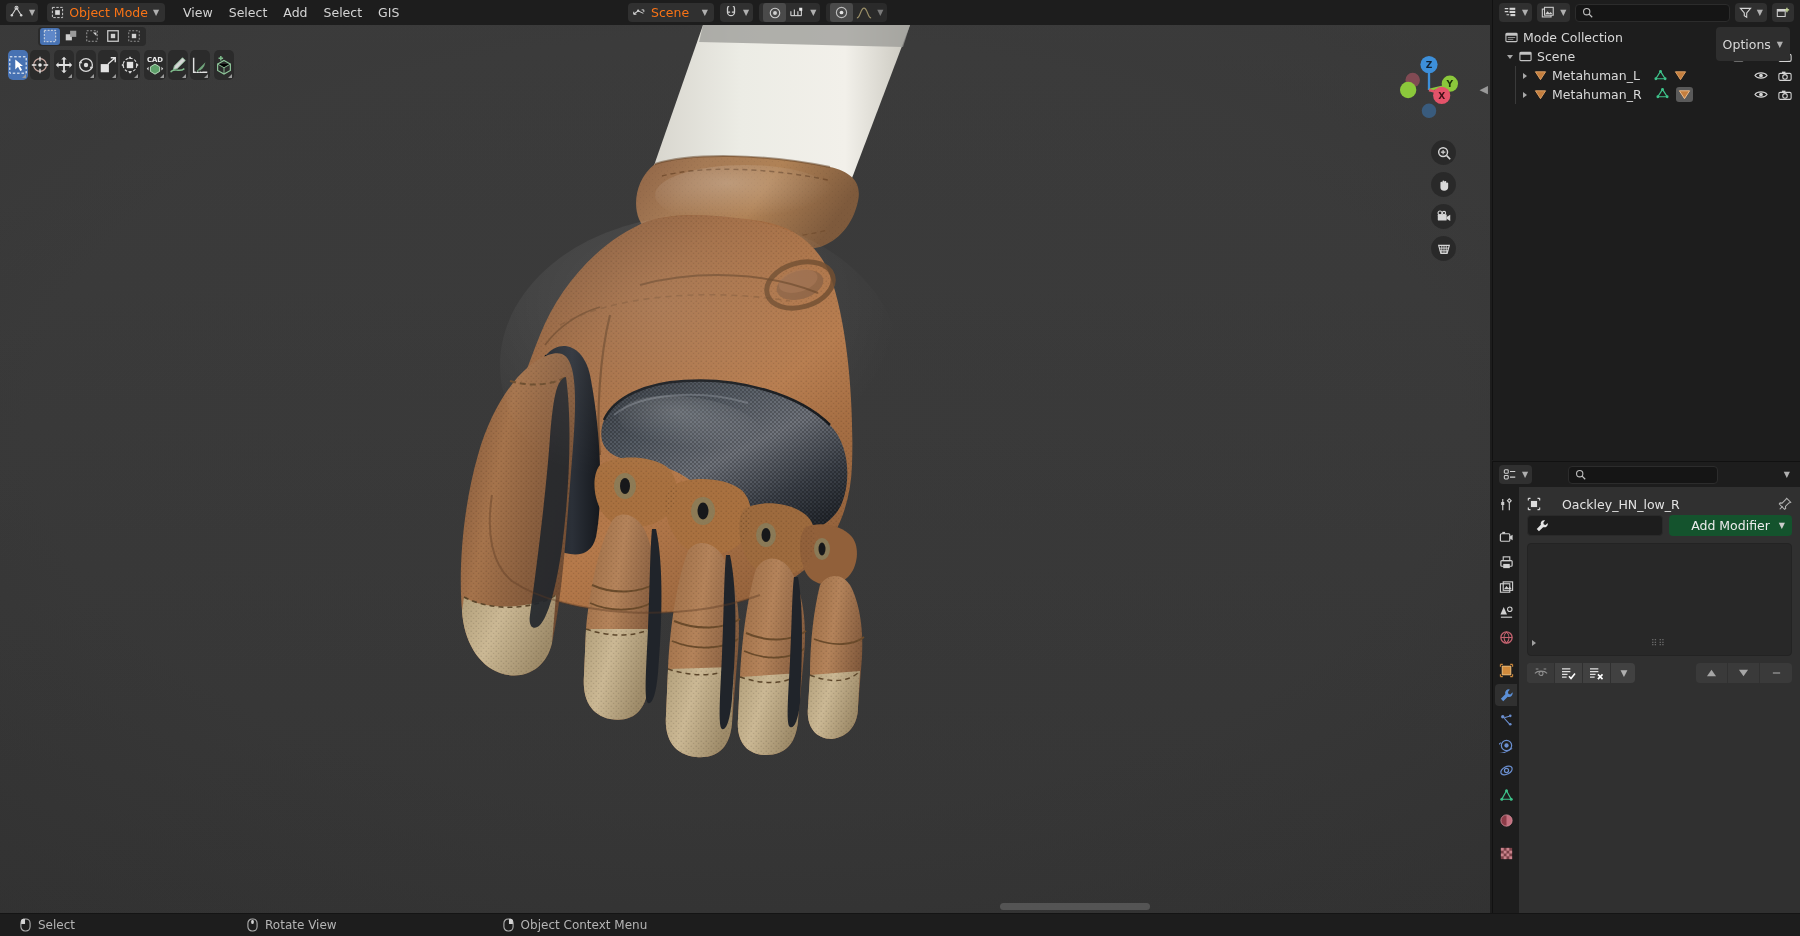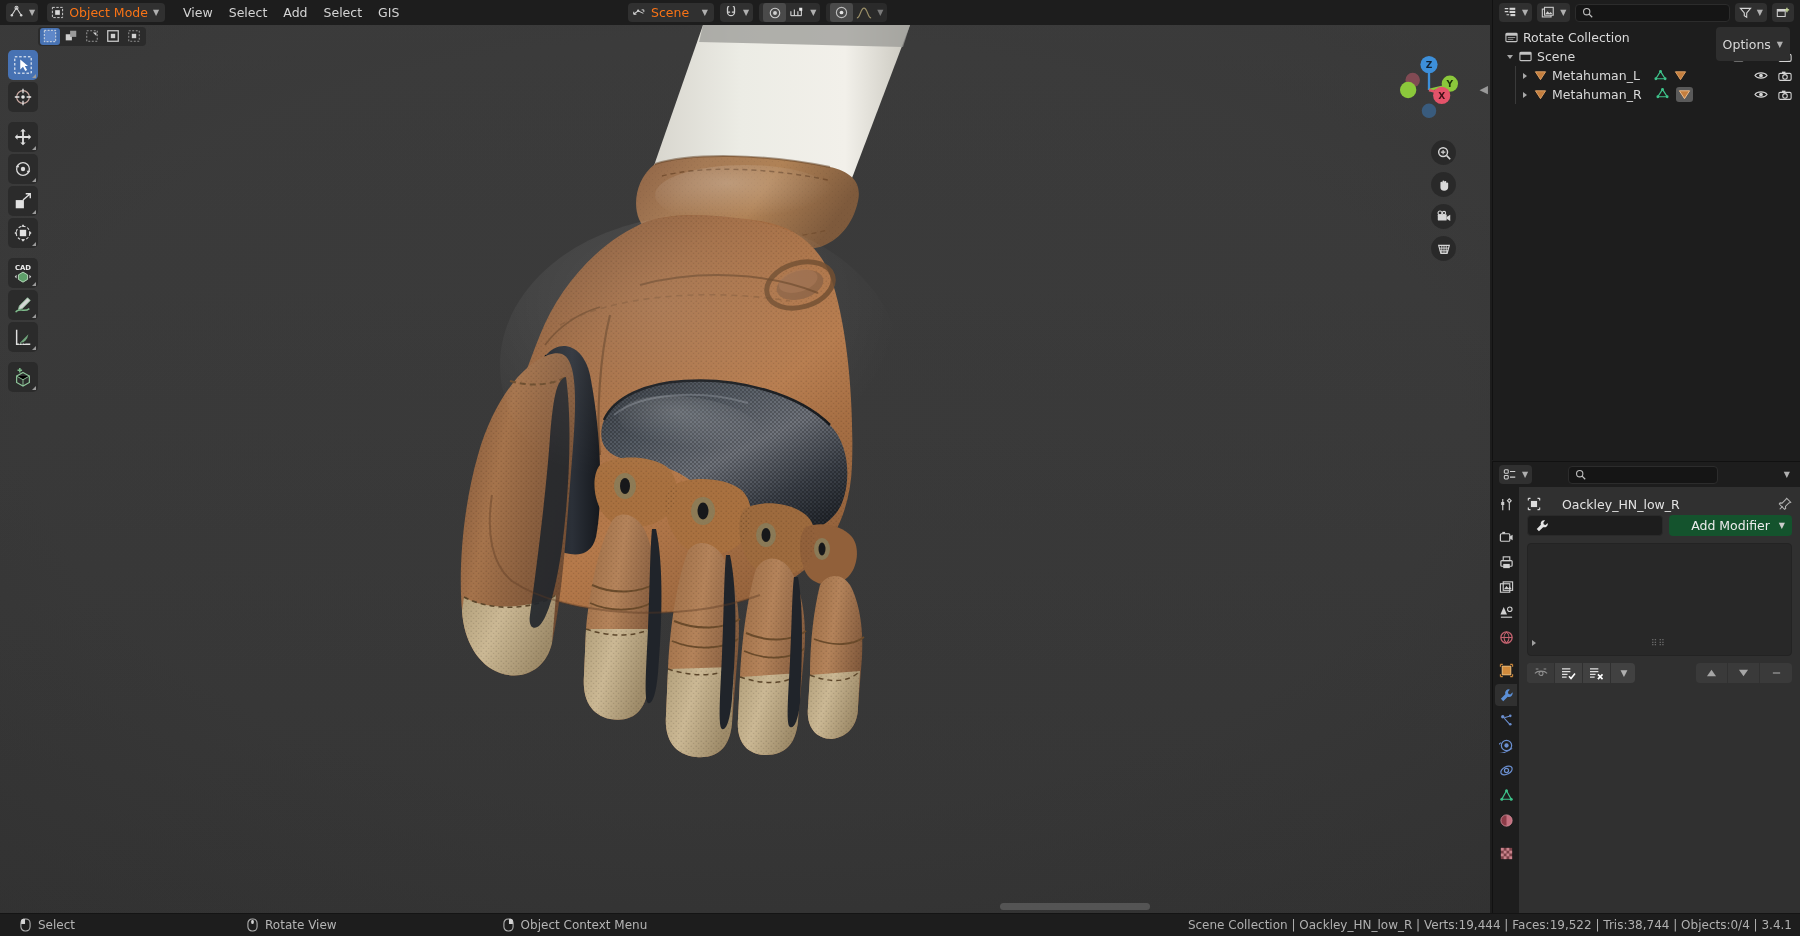--- a/index.html
+++ b/index.html
@@ -71,21 +71,21 @@
   
   .vp-grad {
     position:absolute; inset:0;
     background: linear-gradient(180deg, rgba(60,60,60,0.55) 0%, rgba(58,58,58,0.2) 30%, rgba(40,40,40,0.25) 100%);
     pointer-events:none;
   }
 
   
   .toolbar {
     position:absolute; left:8px; top:25px; width:30px;
-    display:flex; flex-direction:column; gap:2px; z-index:8;
+    display:flex; flex-direction:row; gap:2px; z-index:8;
   }
   .tool {
     width:30px; height:30px; border-radius:5px; background:#2b2b2b;
     display:flex; align-items:center; justify-content:center;
     position:relative;
   }
   .tool.active { background:#4772b3; }
   .tool .corner {
     position:absolute; right:2px; bottom:2px;
     width:0; height:0; border-left:4px solid transparent; border-bottom:4px solid #9a9a9a;
@@ -889,21 +889,21 @@
     <div class="outliner-body">
 
       <div class="ol-row" style="padding-left:12px;">
         <span class="ic">
           <svg width="13" height="13" viewBox="0 0 14 14">
             <rect x="1" y="2.5" width="12" height="9" rx="1" fill="none" stroke="#c4c4c4" stroke-width="1.2"></rect>
             <rect x="1" y="2.5" width="12" height="2.6" fill="#c4c4c4"></rect>
             <path d="M3 7 h8 M3 9 h6" stroke="#9a9a9a" stroke-width="1"></path>
           </svg>
         </span>
-        <span class="ol-name">Rotate Collection</span>
+        <span class="ol-name">Mode Collection</span>
       </div>
 
       <div class="ol-row" style="padding-left:14px;">
         <span class="tri down"></span>
         <span class="ic" style="margin-left:6px;">
           <svg width="13" height="13" viewBox="0 0 14 14">
             <rect x="1" y="2.5" width="12" height="9" rx="1" fill="none" stroke="#c4c4c4" stroke-width="1.2"></rect>
             <rect x="1" y="2.5" width="12" height="2.6" fill="#c4c4c4"></rect>
           </svg>
         </span>
@@ -1260,16 +1260,15 @@
     </div>
     <div class="sb-item" style="margin-left:166px;">
       <span class="ic">
         <svg width="11" height="14" viewBox="0 0 12 15">
           <rect x="1" y="1" width="10" height="13" rx="4.5" fill="none" stroke="#b0b0b0" stroke-width="1.2"></rect>
           <path d="M10.8 2 a4.5 4.5 0 0 0 -4.3 -1 v5.5 h4.3 z" fill="#d4d4d4"></path>
         </svg>
       </span>
       <span class="sb-label">Object Context Menu</span>
     </div>
-    <div class="sb-right">Scene Collection | Oackley_HN_low_R | Verts:19,444 | Faces:19,522 | Tris:38,744 | Objects:0/4 | 3.4.1</div>
   </div>
 
 </div>
 
 </body></html>

